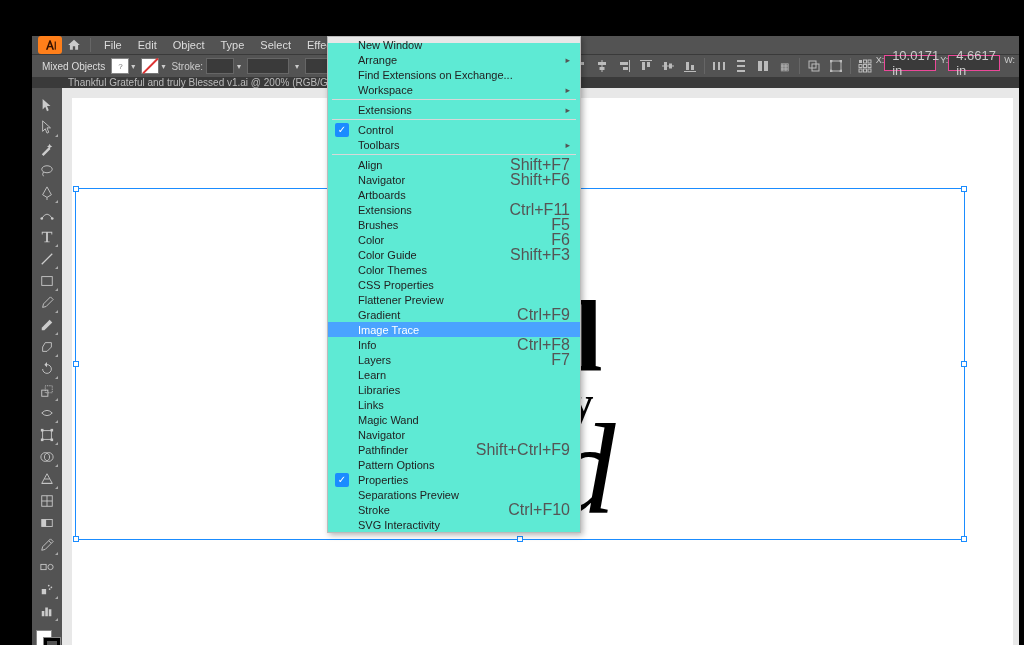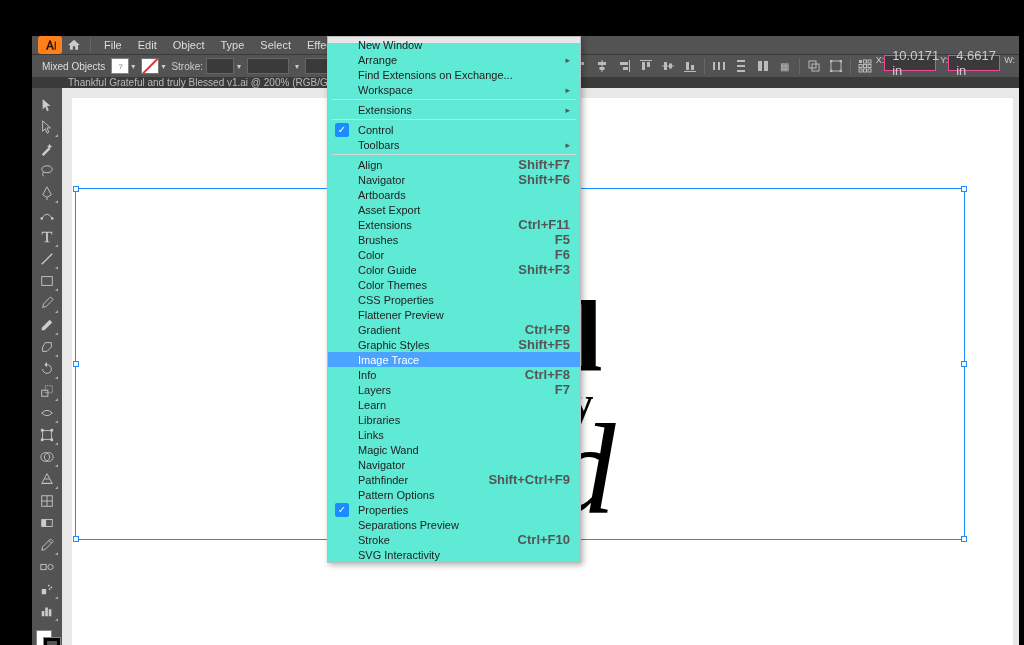--- a/index.html
+++ b/index.html
@@ -40,21 +40,21 @@
 .sel-box .h.bl { left: -3px; bottom: -3px; } .sel-box .h.bm { left: 50%; bottom: -3px; margin-left: -3px; } .sel-box .h.br { right: -3px; bottom: -3px; }
 .art-text { position: absolute; left: 260px; top: 78px; color: #000; }
 .art-text .l1 { font-family: Georgia, "Times New Roman", serif; font-size: 120px; font-weight: 700; letter-spacing: -6px; }
 .art-text .l2 { font-family: Georgia, "Times New Roman", serif; font-size: 102px; font-weight: 700; letter-spacing: -4px; margin-top: -36px; }
 .art-text .l3 { font-family: Georgia, "Times New Roman", serif; font-size: 48px; font-weight: 700; text-align: right; margin-top: -20px; padding-right: 20px; }
 .art-text .l4 { font-family: "Brush Script MT", cursive; font-size: 130px; font-style: italic; margin-top: -36px; padding-left: 10px; letter-spacing: -2px; }
 .win-menu { position: absolute; left: 327px; top: 36px; width: 254px; background: #5eead4; border: 1px solid #bbb; box-shadow: 2px 2px 6px rgba(0,0,0,.3); font-size: 11px; color: #222; z-index: 100; }
 .win-menu .row { height: 15px; display: flex; align-items: center; padding: 0 10px 0 30px; position: relative; }
 .win-menu .row.it { cursor: default; }
 .win-menu .row.highlight { background: #4aa3ff; color: #fff; }
-.win-menu .row .short { margin-left: auto; color: #555; font-size: 13px; font-weight: bold; }
+.win-menu .row .short { margin-left: auto; color: #555; font-size: 16px; }
 .win-menu .row .arrow { margin-left: auto; font-size: 9px; color: #555; }
 .win-menu .row .check { position: absolute; left: 7px; width: 14px; height: 14px; background: #1a8cff; display: flex; align-items: center; justify-content: center; color: #fff; font-size: 10px; border-radius: 2px; }
 .win-menu .sep { height: 1px; background: #d8d8d8; margin: 2px 4px; }
 .scrim { position: absolute; left: 0; top: 0; right: 0; height: 6px; background: #e7e7e7; }
 </style>
 </head>
 <body>
 
 <div class="app-window">
 
@@ -442,23 +442,20 @@
         <span class="short">Shift+F7</span>
       </div>
       <div class="row it">
         <span>Navigator</span>
         <span class="short">Shift+F6</span>
       </div>
       <div class="row it">
         <span>Artboards</span>
       </div>
       <div class="row it">
-        <span>Asset Export</span>
-      </div>
-      <div class="row it">
         <span>Extensions</span>
         <span class="short">Ctrl+F11</span>
       </div>
       <div class="row it">
         <span>Brushes</span>
         <span class="short">F5</span>
       </div>
       <div class="row it">
         <span>Color</span>
         <span class="short">F6</span>
@@ -473,24 +470,20 @@
       <div class="row it">
         <span>CSS Properties</span>
       </div>
       <div class="row it">
         <span>Flattener Preview</span>
       </div>
       <div class="row it">
         <span>Gradient</span>
         <span class="short">Ctrl+F9</span>
       </div>
-      <div class="row it">
-        <span>Graphic Styles</span>
-        <span class="short">Shift+F5</span>
-      </div>
       <div class="row it highlight">
         <span>Image Trace</span>
       </div>
       <div class="row it">
         <span>Info</span>
         <span class="short">Ctrl+F8</span>
       </div>
       <div class="row it">
         <span>Layers</span>
         <span class="short">F7</span>

